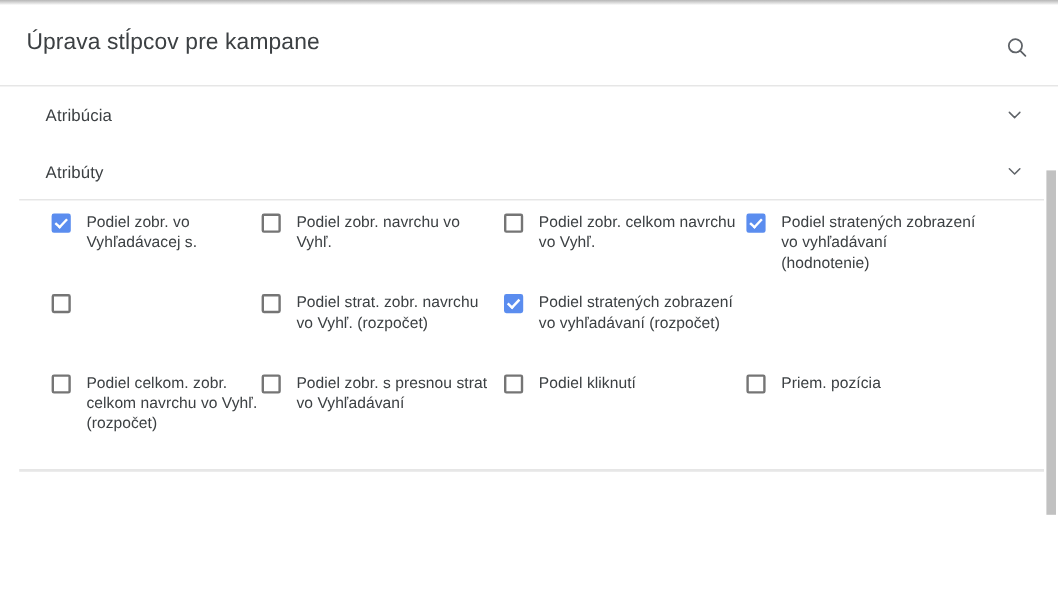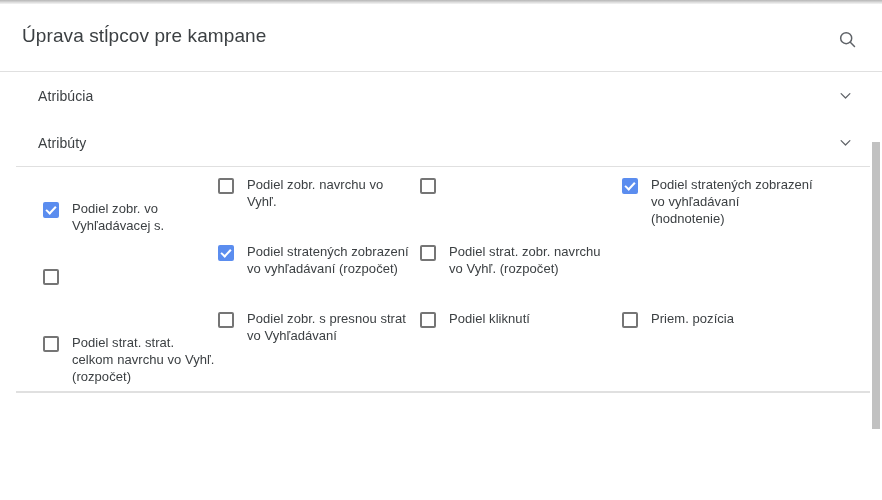--- a/index.html
+++ b/index.html
@@ -110,21 +110,21 @@
   .grid-row {
     display: flex;
     height: 67px;
   }
   .grid-cell {
     width: 202px;
     display: flex;
     align-items: flex-start;
     box-sizing: border-box;
   }
-  .grid-cell:first-child { padding-left: 27px; margin-top: 24px; }
+  .grid-cell:first-child { padding-left: 27px; }
   .cb-box {
     flex: 0 0 auto;
     width: 16px;
     height: 16px;
     margin-top: 2px;
     margin-right: 13px;
     box-sizing: border-box;
     border-radius: 2px;
     border: 2px solid #757575;
     background: #ffffff;
@@ -219,45 +219,46 @@
         <label class="grid-cell">
           <span class="cb-box checked"></span>
           <span class="cb-label">Podiel zobr. vo Vyhľadávacej s.</span>
         </label>
         <label class="grid-cell">
           <span class="cb-box"></span>
           <span class="cb-label">Podiel zobr. navrchu vo Vyhľ.</span>
         </label>
         <label class="grid-cell">
           <span class="cb-box"></span>
+          <span class="cb-label">Podiel zobr. celkom navrchu vo Vyhľ.</span>
         </label>
         <label class="grid-cell">
           <span class="cb-box checked"></span>
           <span class="cb-label">Podiel stratených zobrazení vo vyhľadávaní (hodnotenie)</span>
         </label>
       </div>
 
       <div class="grid-row">
         <label class="grid-cell">
           <span class="cb-box"></span>
         </label>
         <label class="grid-cell">
+          <span class="cb-box"></span>
+          <span class="cb-label">Podiel strat. zobr. navrchu vo Vyhľ. (rozpočet)</span>
+        </label>
+        <label class="grid-cell">
           <span class="cb-box checked"></span>
           <span class="cb-label">Podiel stratených zobrazení vo vyhľadávaní (rozpočet)</span>
         </label>
-        <label class="grid-cell">
-          <span class="cb-box"></span>
-          <span class="cb-label">Podiel strat. zobr. navrchu vo Vyhľ. (rozpočet)</span>
-        </label>
       </div>
 
       <div class="grid-row">
         <label class="grid-cell">
           <span class="cb-box"></span>
-          <span class="cb-label">Podiel strat. strat. celkom navrchu vo Vyhľ. (rozpočet)</span>
+          <span class="cb-label">Podiel celkom. zobr. celkom navrchu vo Vyhľ. (rozpočet)</span>
         </label>
         <label class="grid-cell">
           <span class="cb-box"></span>
           <span class="cb-label">Podiel zobr. s presnou strat vo Vyhľadávaní</span>
         </label>
         <label class="grid-cell">
           <span class="cb-box"></span>
           <span class="cb-label">Podiel kliknutí</span>
         </label>
         <label class="grid-cell">

